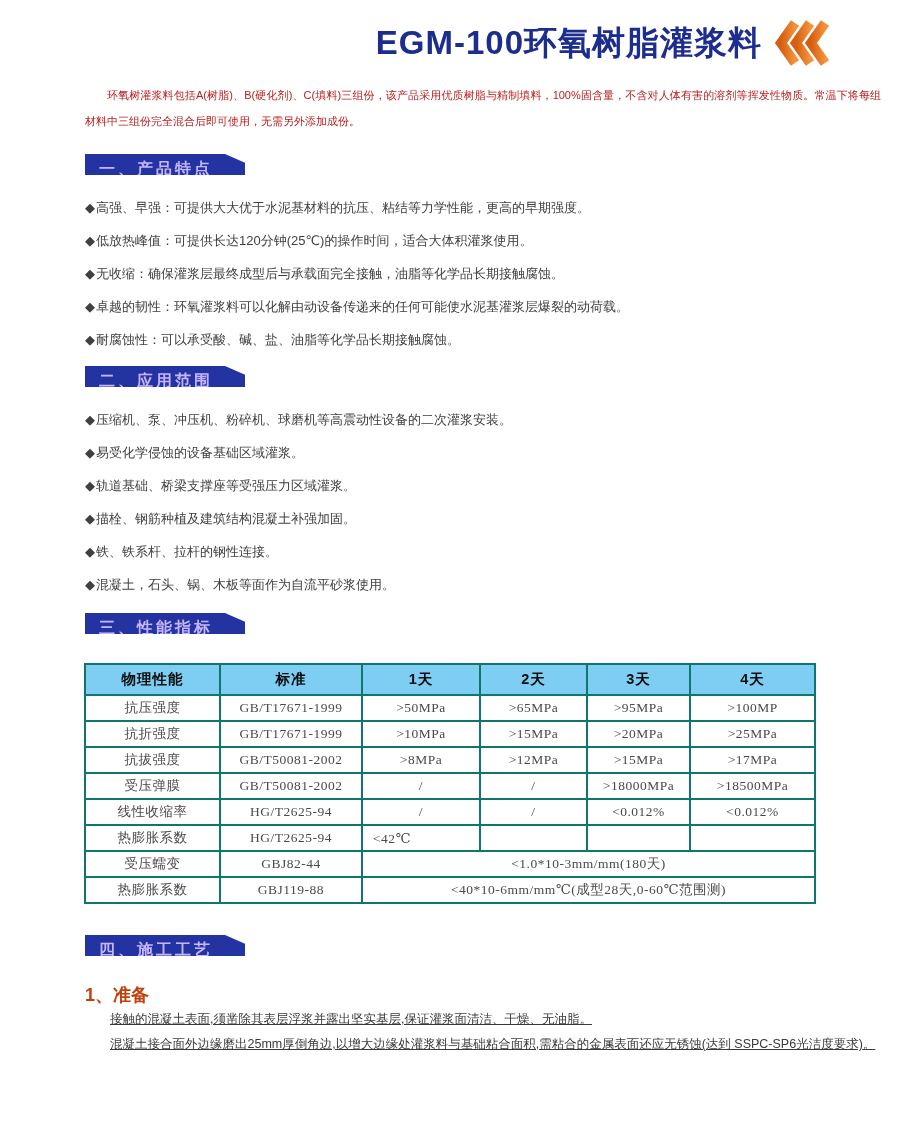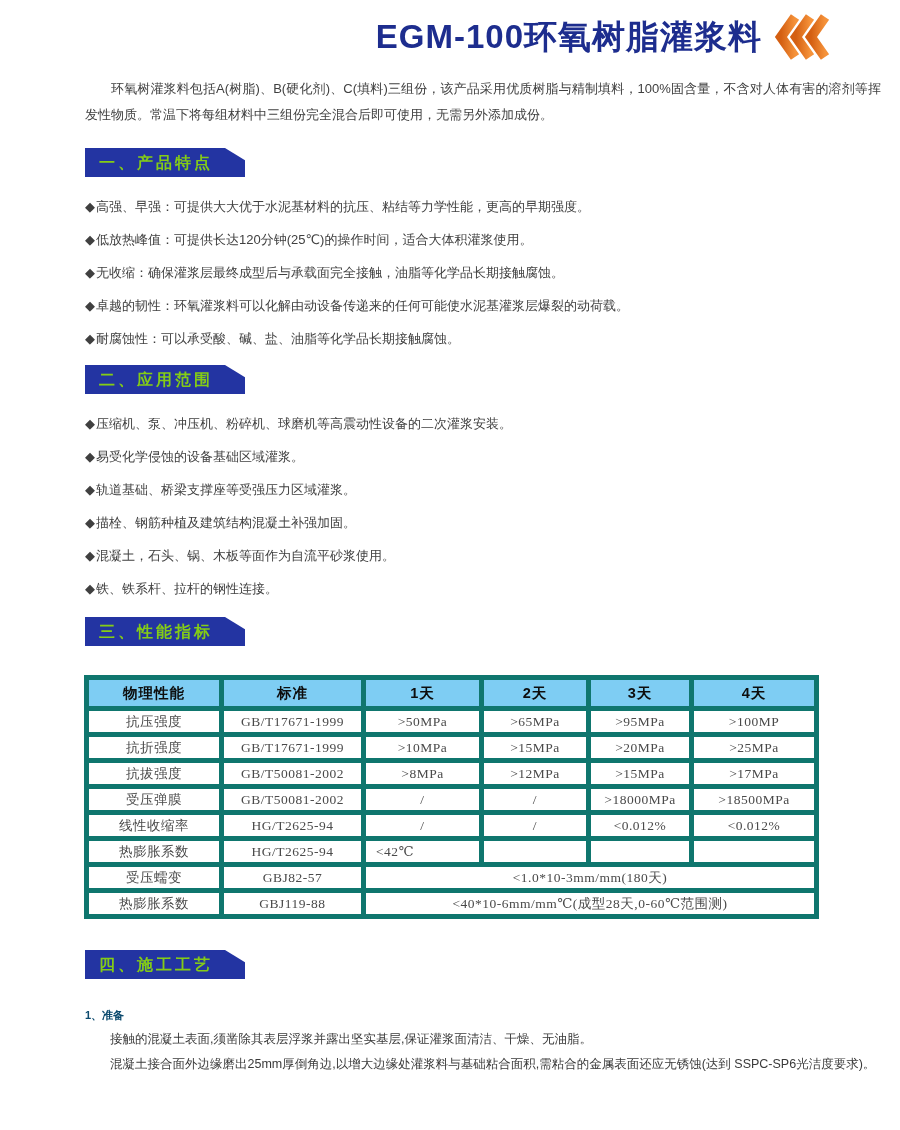--- a/index.html
+++ b/index.html
@@ -8,39 +8,39 @@
     width:900px; height:1130px;
     font-family:"Liberation Sans","DejaVu Sans",sans-serif;
     color:#3c3c3c;
     overflow:hidden;
   }
   .page { position:relative; width:900px; height:1130px; background:#fff; }
 
   
   .title-row {
     display:flex; justify-content:flex-end; align-items:center;
-    padding:14px 68px 0 0; gap:12px;
+    padding:20px 68px 0 0; gap:12px;
   }
   .doc-title {
     font-size:33px; font-weight:bold; color:#1d2d8e;
     letter-spacing:1px; white-space:nowrap;
   }
   .chevrons { flex:0 0 auto; }
 
   
   .intro {
     margin:16px 18px 0 85px; width:796px;
-    font-size:13px; line-height:26px; color:#404040;
+    font-size:11px; line-height:26px; color:#b91c1c;
     text-indent:2em; text-align:justify;
   }
 
   
   .banner {
-    display:inline-block; min-width:160px; height:29px;
-    background:#2334a2; color:#84cc16;
+    display:inline-block; min-width:160px; height:21px;
+    background:#2334a2; color:#c4b5fd;
     font-size:16px; font-weight:bold; letter-spacing:3px;
     line-height:29px; padding:0 26px 0 14px;
     clip-path:polygon(0 0, calc(100% - 20px) 0, 100% 42%, 100% 100%, 0 100%);
   }
   .banner-row { margin-left:85px; }
   .sec1-banner { margin-top:20px; }
   .sec2-banner { margin-top:14px; }
   .sec4-banner { margin-top:31px; }
 
   .sec3-row {
@@ -65,45 +65,45 @@
 
   
   table.spec {
     border-collapse:collapse;
     margin:29px 0 0 84px;
     width:730px;
     table-layout:fixed;
     border:2px solid #1a1a1a;
   }
   table.spec th, table.spec td {
-    border:5px solid #0f766e;
+    border:2px solid #0f766e;
     text-align:center; vertical-align:middle;
   }
   table.spec th {
     background:#7ecdf3; color:#0d0d0d;
     font-size:14.5px; font-weight:bold; letter-spacing:1px;
     height:31px;
   }
   table.spec td {
     height:26px;
     font-family:"Liberation Serif","DejaVu Serif",serif;
     font-size:13.5px; color:#4a4a4a; letter-spacing:0.5px;
     padding:0 4px;
   }
   table.spec td.left { text-align:left; padding-left:10px; }
 
   
   .steps { margin:24px 16px 0 85px; width:800px; }
   .step-label {
-    font-size:11px; font-weight:bold; color:#0c4a6e;
+    font-size:18px; font-weight:bold; color:#c2410c;
     line-height:24px; margin-top:4px;
   }
   .step-para {
     font-size:12.5px; color:#3a3a3a; line-height:25px;
-    text-indent:2em; text-align:justify;
+    text-indent:2em; text-align:justify;text-decoration:underline;
   }
 </style>
 </head>
 <body>
 
 <div class="page">
 
   <div class="title-row">
     <div class="doc-title">EGM-100环氧树脂灌浆料</div>
     <svg class="chevrons" width="58" height="46" viewBox="0 0 58 46" aria-hidden="true">
@@ -133,22 +133,22 @@
     </ul>
 
   <div class="banner-row sec2-banner">
     <span class="banner">二、应用范围</span>
   </div>
   <ul class="bullets" id="bullets-2">
       <li><span class="diamond">◆</span><span>压缩机、泵、冲压机、粉碎机、球磨机等高震动性设备的二次灌浆安装。</span></li>
       <li><span class="diamond">◆</span><span>易受化学侵蚀的设备基础区域灌浆。</span></li>
       <li><span class="diamond">◆</span><span>轨道基础、桥梁支撑座等受强压力区域灌浆。</span></li>
       <li><span class="diamond">◆</span><span>描栓、钢筋种植及建筑结构混凝土补强加固。</span></li>
+      <li><span class="diamond">◆</span><span>铁、铁系杆、拉杆的钢性连接。</span></li>
       <li><span class="diamond">◆</span><span>混凝土，石头、锅、木板等面作为自流平砂浆使用。</span></li>
-      <li><span class="diamond">◆</span><span>铁、铁系杆、拉杆的钢性连接。</span></li>
     </ul>
 
   <div class="sec3-row">
     <span class="banner">三、性能指标</span>
   </div>
 
   <table class="spec" id="spec-table">
     <colgroup id="spec-cols">
         <col style="width: 135px;">
         <col style="width: 142px;">
@@ -211,21 +211,21 @@
         <tr>
           <td>热膨胀系数</td>
           <td>HG/T2625-94</td>
           <td class="left">&lt;42℃</td>
           <td></td>
           <td></td>
           <td></td>
         </tr>
         <tr>
           <td>受压蠕变</td>
-          <td>GBJ82-57</td>
+          <td>GBJ82-44</td>
           <td colspan="4">&lt;1.0*10-3mm/mm(180天)</td>
         </tr>
         <tr>
           <td>热膨胀系数</td>
           <td>GBJ119-88</td>
           <td colspan="4">&lt;40*10-6mm/mm℃(成型28天,0-60℃范围测)</td>
         </tr>
       </tbody>
   </table>
 

